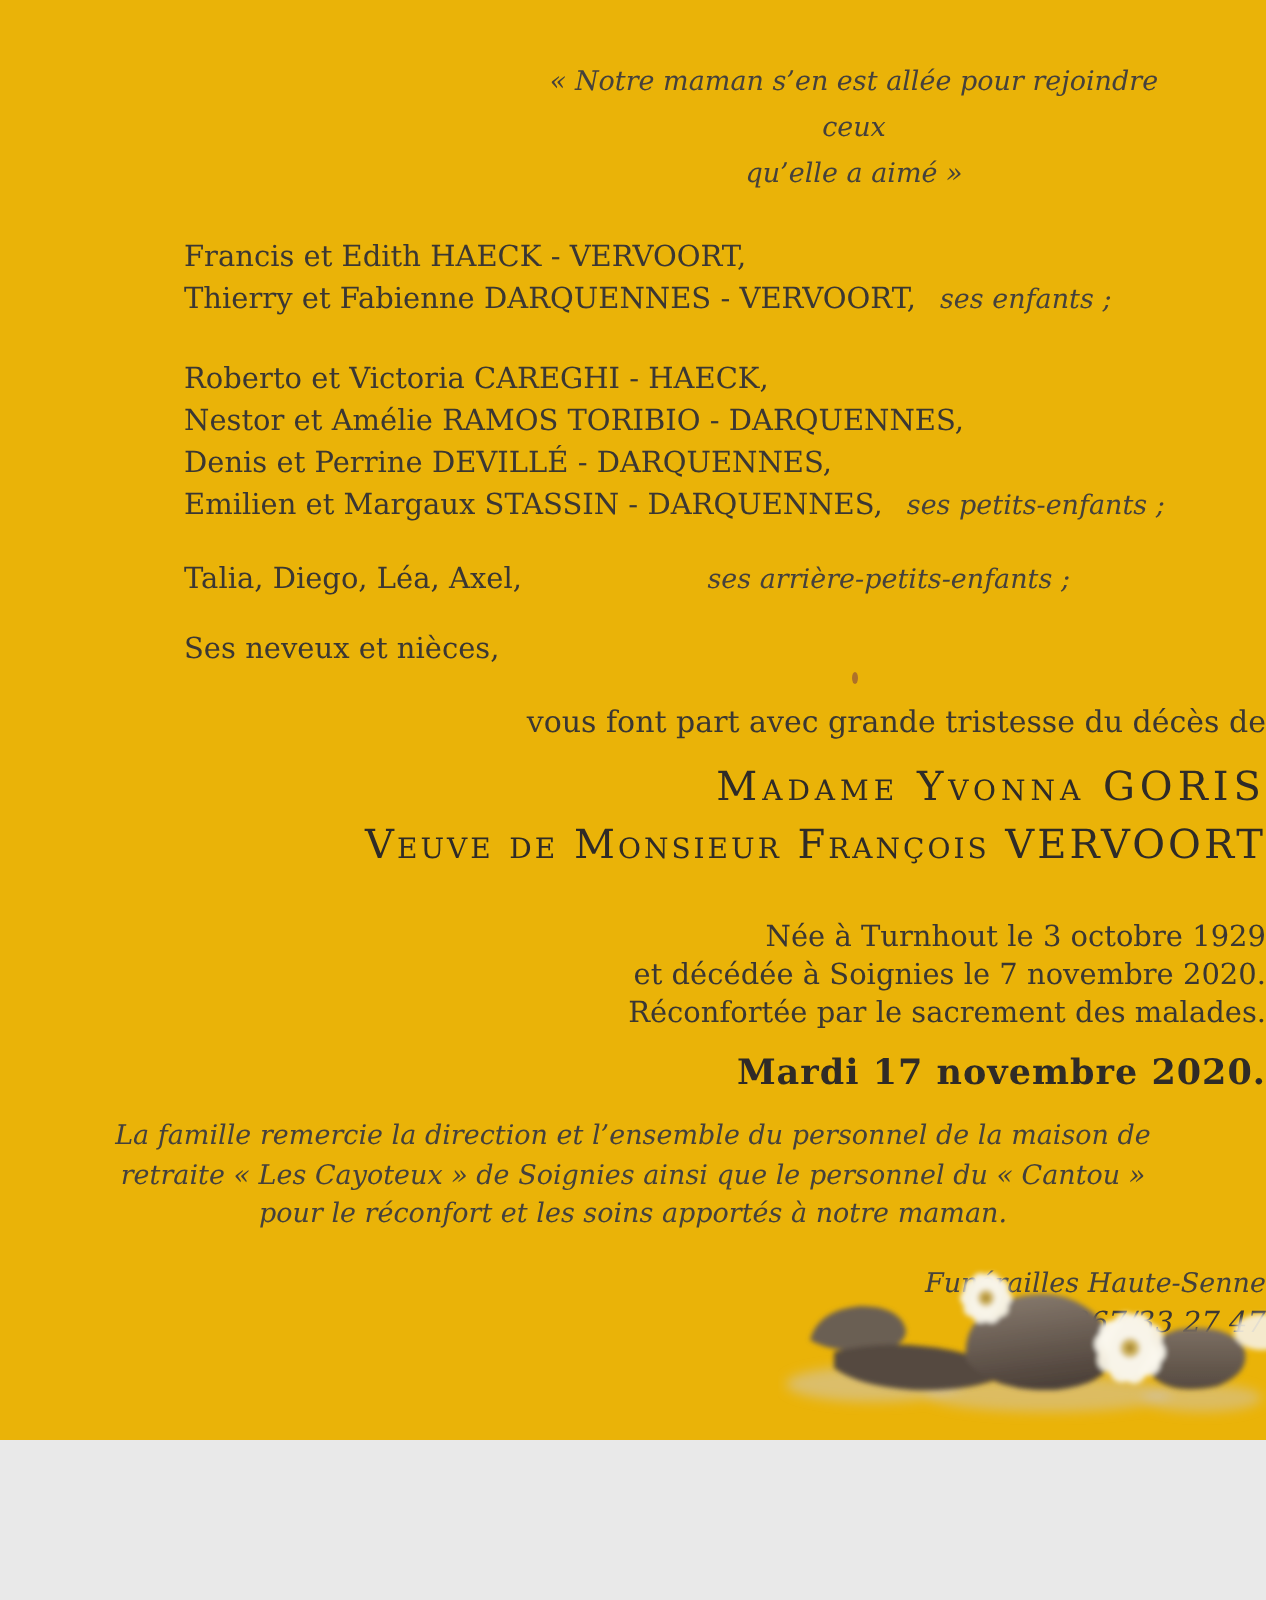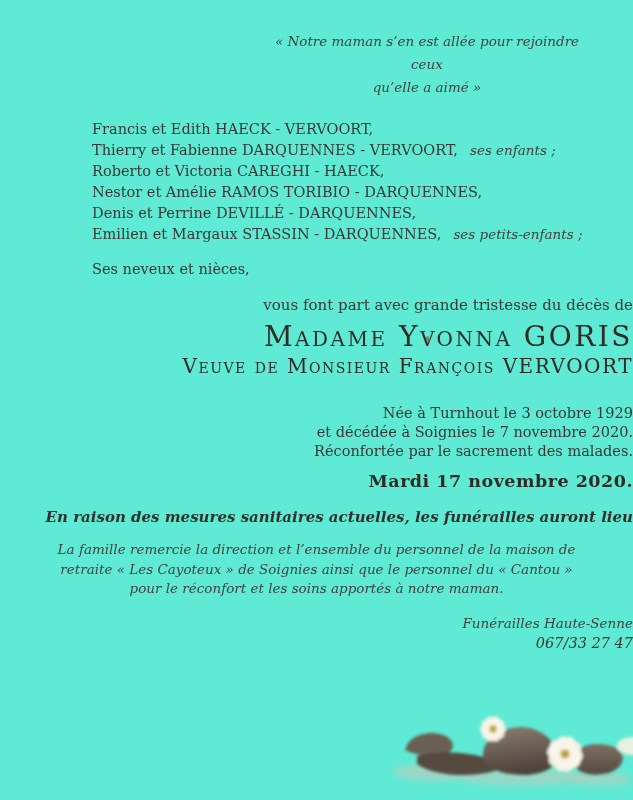--- a/index.html
+++ b/index.html
@@ -1,41 +1,41 @@
 <!DOCTYPE html>
 <html><head>
 <meta charset="utf-8">
 <style>
   html, body { margin: 0; padding: 0; background: #e9e9e9; }
   .sheet {
     position: relative;
     width: 633px;
-    height: 800px;
+    height: 720px;
     margin: 0 auto;
-    background: #5eead4;
+    background: #eab308;
     overflow: hidden;
     font-family: "DejaVu Serif", "Liberation Serif", serif;
     color: #3b3733;
   }
   
   .quote {
     margin: 30px 46px 0 auto;
     width: 320px;
     text-align: center;
     font-style: italic;
     font-size: 13.5px;
     line-height: 23px;
     color: #45413c;
   }
   
   .family {
     margin: 20px 98px 0 92px;
     font-size: 14.5px;
   }
-  .group { }
+  .group { margin-top: 19px; }
   .group:first-child { margin-top: 0; }
   .group-ggc { margin-top: 16px; }
   .group-nn { margin-top: 14px; }
   .frow {
     display: flex;
     justify-content: space-between;
     align-items: baseline;
     line-height: 21px;
     white-space: nowrap;
   }
@@ -47,21 +47,21 @@
   }
   .centered { text-align: right; }
   .intro {
     margin-top: 14px;
     font-size: 15px;
     line-height: 22px;
   }
   .deceased-name {
     margin-top: 6px;
     font-variant: small-caps;
-    font-size: 28px;
+    font-size: 20px;
     letter-spacing: 2.5px;
     line-height: 30px;
     color: #2f2b27;
     margin-left: 22px;
   }
   .deceased-widow {
     font-variant: small-caps;
     font-size: 20px;
     letter-spacing: 1.5px;
     line-height: 28px;
@@ -159,20 +159,26 @@
         <span>Nestor et Amélie RAMOS TORIBIO - DARQUENNES,</span>
       </div>
       <div class="frow">
         <span>Denis et Perrine DEVILLÉ - DARQUENNES,</span>
       </div>
       <div class="frow">
         <span>Emilien et Margaux STASSIN - DARQUENNES,</span>
         <span class="relation">ses petits-enfants ;</span>
       </div>
     </div>
+    <div class="group group-ggc">
+      <div class="frow">
+        <span>Talia, Diego, Léa, Axel,</span>
+        <span class="relation">ses arrière-petits-enfants ;</span>
+      </div>
+    </div>
     <div class="group group-nn">
       <div class="frow">
         <span>Ses neveux et nièces,</span>
       </div>
     </div>
   </div>
 
   <div class="intro centered">vous font part avec grande tristesse du décès de</div>
 
   <div class="deceased-name centered">Madame Yvonna GORIS</div>
@@ -181,21 +187,20 @@
   <div class="life centered">
     <div>Née à Turnhout le 3 octobre 1929</div>
     <div>et décédée à Soignies le 7 novembre 2020.</div>
     <div>Réconfortée par le sacrement des malades.</div>
   </div>
 
 
   <div class="funeral-date centered">Mardi 17 novembre 2020.</div>
 
   <div class="covid-note centered">
-    <div>En raison des mesures sanitaires actuelles, les funérailles auront lieu</div>
   </div>
 
   <div class="thanks">La famille remercie la direction et l’ensemble du personnel de la maison de retraite « Les Cayoteux » de Soignies ainsi que le personnel du « Cantou » pour le réconfort et les soins apportés à notre maman.</div>
 
   <div class="footer centered">
     <div class="funeral-home">Funérailles Haute-Senne</div>
     <div class="phone">067/33 27 47</div>
   </div>
 
   <div class="scan-speck"></div>

